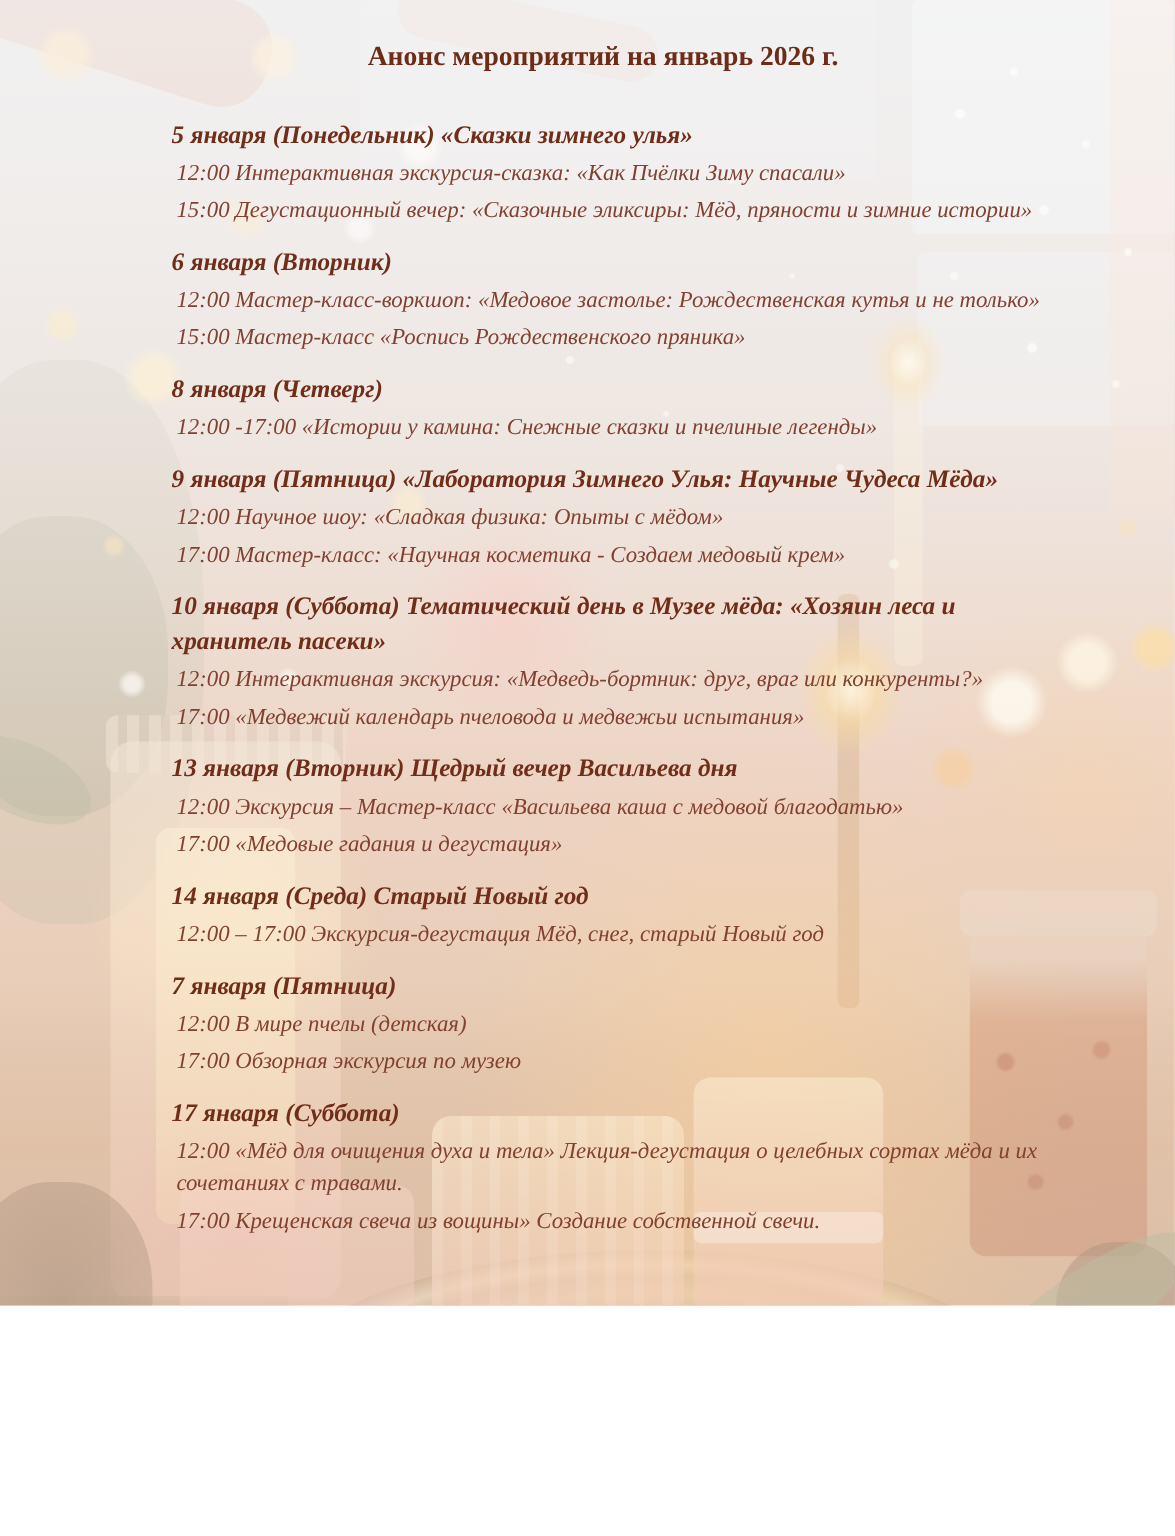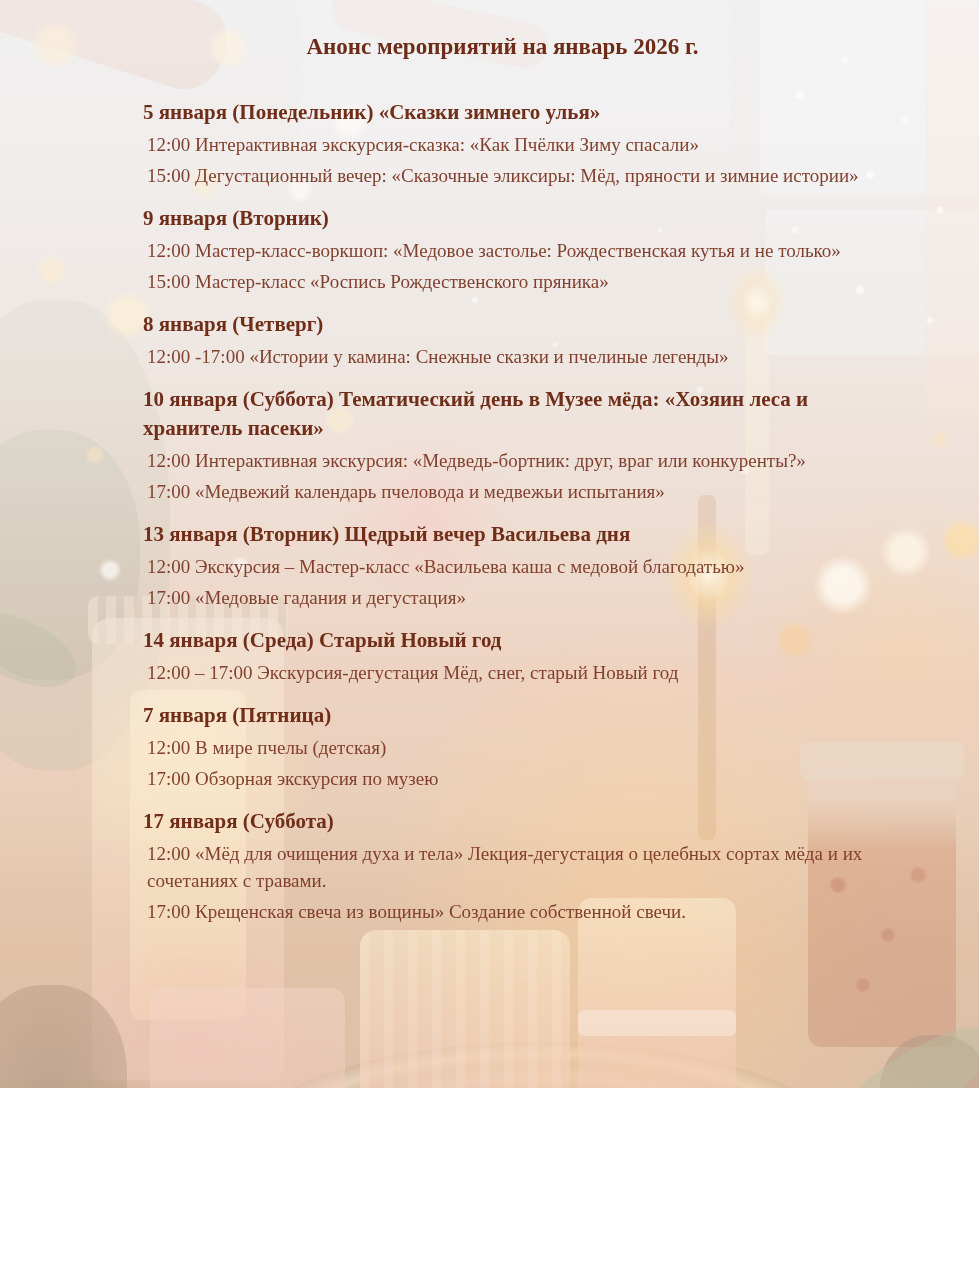--- a/index.html
+++ b/index.html
@@ -117,21 +117,21 @@
 
   
   .wash{background:linear-gradient(180deg,
     rgba(255,252,250,.72) 0%, rgba(255,250,246,.55) 35%,
     rgba(255,247,240,.38) 60%, rgba(255,244,236,.30) 80%, rgba(250,240,230,.38) 100%);}
 
   
   .content{position:absolute;inset:0;padding:22px 92px 0 143px;z-index:10;}
   h1.title{font-size:23px;line-height:30px;font-weight:bold;color:#6d2c17;
     text-align:center;margin:10px 0 0 -25px;}
-  section.day{margin-top:15px;}
+  section.day{margin-top:15px;font-style:italic;}
   section.day:first-of-type{margin-top:36px;}
   h2.day-heading{font-size:21px;line-height:29px;font-weight:bold;color:#702d18;margin:0 0 1px 0;}
   p.event{font-size:19px;line-height:27px;color:#82412f;margin:4px;}
 </style>
 </head>
 <body>
 
 <div class="poster">
 
   <div class="layer">
@@ -187,30 +187,35 @@
   <main class="content">
     <h1 class="title">Анонс мероприятий на январь 2026 г.</h1>
 
     <section class="day">
       <h2 class="day-heading">5 января (Понедельник) «Сказки зимнего улья»</h2>
       <p class="event">12:00 Интерактивная экскурсия-сказка: «Как Пчёлки Зиму спасали»</p>
       <p class="event">15:00 Дегустационный вечер: «Сказочные эликсиры: Мёд, пряности и зимние истории»</p>
     </section>
 
     <section class="day">
-      <h2 class="day-heading">9 января (Вторник)</h2>
+      <h2 class="day-heading">6 января (Вторник)</h2>
       <p class="event">12:00 Мастер-класс-воркшоп: «Медовое застолье: Рождественская кутья и не только»</p>
       <p class="event">15:00 Мастер-класс «Роспись Рождественского пряника»</p>
     </section>
 
     <section class="day">
       <h2 class="day-heading">8 января (Четверг)</h2>
       <p class="event">12:00 -17:00 «Истории у камина: Снежные сказки и пчелиные легенды»</p>
     </section>
 
+    <section class="day">
+      <h2 class="day-heading">9 января (Пятница) «Лаборатория Зимнего Улья: Научные Чудеса Мёда»</h2>
+      <p class="event">12:00 Научное шоу: «Сладкая физика: Опыты с мёдом»</p>
+      <p class="event">17:00 Мастер-класс: «Научная косметика - Создаем медовый крем»</p>
+    </section>
 
     <section class="day">
       <h2 class="day-heading">10 января (Суббота) Тематический день в Музее мёда: «Хозяин леса и хранитель пасеки»</h2>
       <p class="event">12:00 Интерактивная экскурсия: «Медведь-бортник: друг, враг или конкуренты?»</p>
       <p class="event">17:00 «Медвежий календарь пчеловода и медвежьи испытания»</p>
     </section>
 
     <section class="day">
       <h2 class="day-heading">13 января (Вторник) Щедрый вечер Васильева дня</h2>
       <p class="event">12:00 Экскурсия – Мастер-класс «Васильева каша с медовой благодатью»</p>

